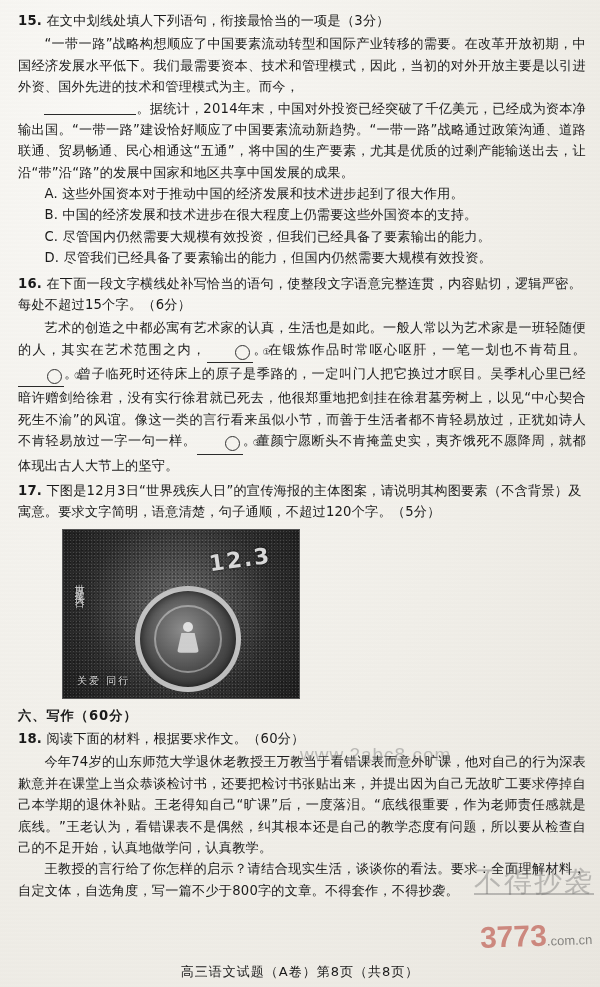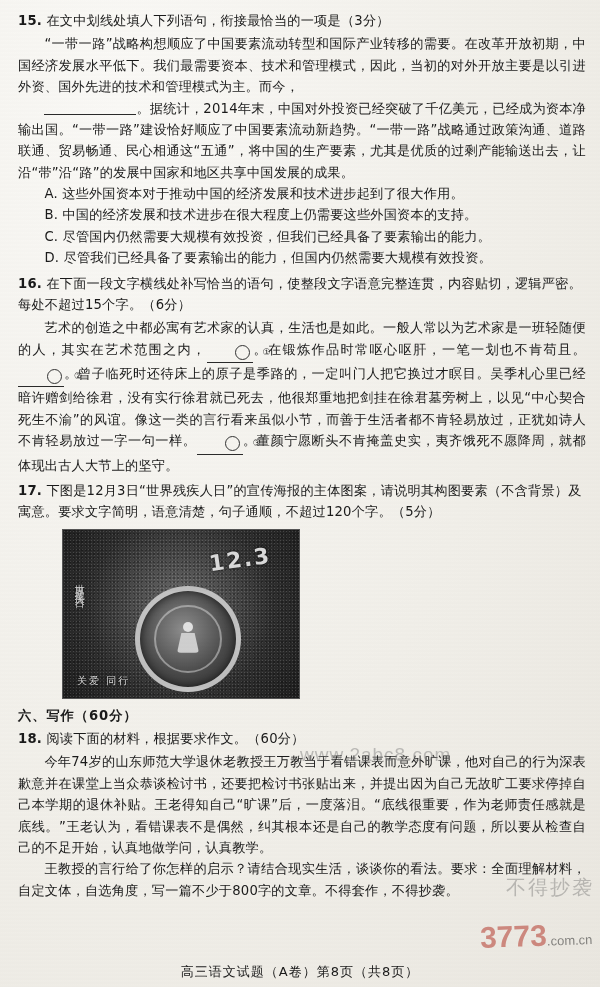--- a/index.html
+++ b/index.html
@@ -190,24 +190,25 @@
   }
   .wm-big .dom{
     color:#2b2b2b;
     font-size:13px;
     font-family:"Liberation Sans", sans-serif;
   }
   .wm-cn{
     position:absolute;
     right:6px;bottom:86px;
     color:rgba(90,90,90,.35);
-    font-size:20px;
+    font-size:28px;
     z-index:6;
     pointer-events:none;
     letter-spacing:2px;
+    text-decoration:underline;
   }
   .footer{
     position:absolute;
     left:0;right:0;bottom:6px;
     text-align:center;
     font-size:13px;
     letter-spacing:1px;
     color:#1a1a1a;
   }
 </style>

